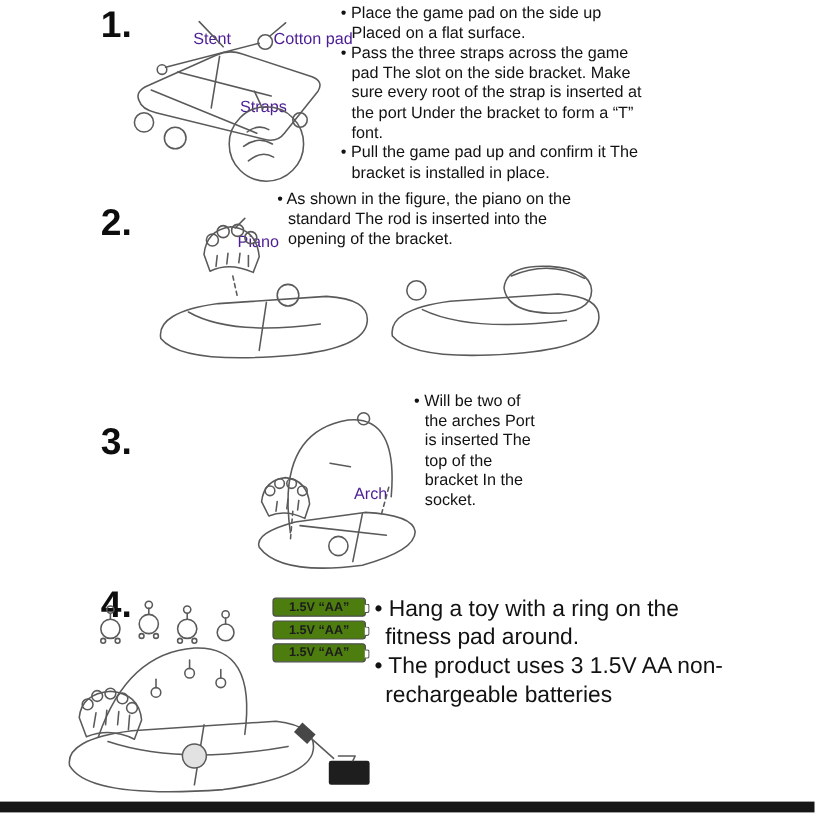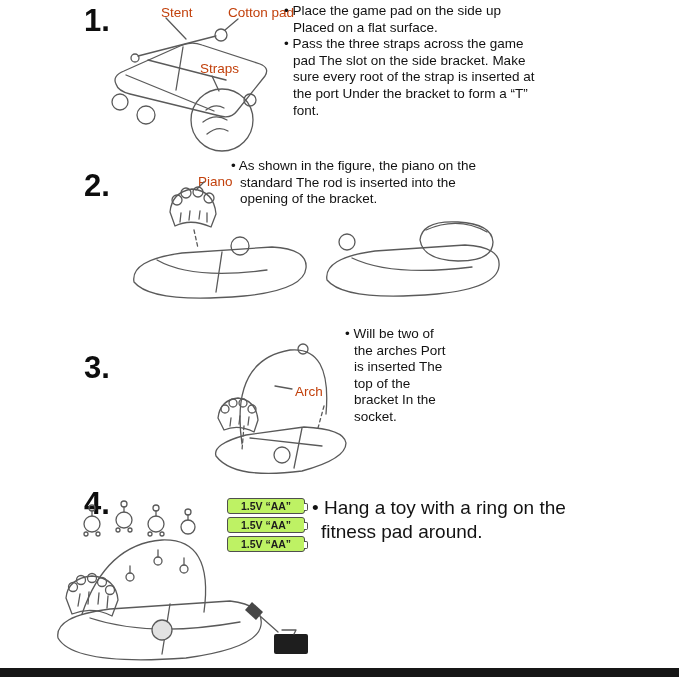--- a/index.html
+++ b/index.html
@@ -2,35 +2,35 @@
 <html><head>
 <meta charset="utf-8">
 <style>
   * { box-sizing: border-box; }
   html,body { margin:0; padding:0; background:#fff; }
   .page {
     position:relative; width:679px; height:679px; background:#ffffff;
     font-family:"Liberation Sans","DejaVu Sans",sans-serif; color:#141414; overflow:hidden;
   }
   .step-num { position:absolute; font-size:31px; font-weight:700; color:#0d0d0d; }
-  .label { position:absolute; font-size:13.5px; color:#c2410c; white-space:nowrap; }
+  .label { position:absolute; font-size:13.5px; color:#4c1d95; white-space:nowrap;margin-top:20px; }
   .bullets { position:absolute; font-size:13.5px; line-height:1.23; color:#121212; }
   .bullets p { margin:0; text-indent:-9px; padding-left:9px; }
   .bullets.b4 { font-size:19px; line-height:1.26; }
   svg.illus { position:absolute; overflow:visible; }
   svg.illus path, svg.illus line, svg.illus circle, svg.illus rect, svg.illus ellipse {
     stroke:#5a5a5a; fill:none; stroke-width:1.3; stroke-linecap:round; stroke-linejoin:round;
   }
   svg.illus .dash { stroke-dasharray:3.5,3; }
   svg.illus .filled { fill:#1e1e1e; stroke:none; }
   svg.illus .dark { fill:#474747; stroke:none; }
   svg.illus .gray { fill:#e2e2e2; }
   .batteries { position:absolute; left:227px; top:498px; display:flex; flex-direction:column; gap:3px; }
   .battery-cell {
-    width:78px; height:16px; border:1.4px solid #4f4f4f; border-radius:3px; background:#bef264;
+    width:78px; height:16px; border:1.4px solid #4f4f4f; border-radius:3px; background:#4d7c0f;
     display:flex; align-items:center; justify-content:center;
     font-size:10.5px; font-weight:700; color:#1c1c1c; position:relative;
   }
   .battery-cell::after {
     content:""; position:absolute; right:-4px; top:4px; width:3px; height:6px;
     border:1.2px solid #4f4f4f; border-left:none; border-radius:0 2px 2px 0; background:#fff;
   }
   .battery-note { position:absolute; left:210px; top:565px; width:120px; font-size:13.5px; line-height:1.28; text-align:center; color:#121212; }
   .bottom-bar { position:absolute; left:0; top:668px; width:679px; height:9px; background:#161616; }
 </style>
@@ -66,20 +66,21 @@
       <circle cx="134" cy="108" r="31"></circle>
       <path d="M118,98 q9,-7 18,-2"></path>
       <path d="M115,110 q12,-9 24,-2"></path>
       <path d="M119,122 q11,-9 21,-3"></path>
     </g>
   </svg>
 
   <div class="bullets" style="left:284px;top:3px;width:256px">
     <p>• Place the game pad on the side up Placed on a flat surface.</p>
     <p>• Pass the three straps across the game pad The slot on the side bracket. Make sure every root of the strap is inserted at the port Under the bracket to form a “T” font.</p>
+    <p>• Pull the game pad up and confirm it The bracket is installed in place.</p>
   </div>
 
   <div class="step-num" style="left:84px;top:168px">2.</div>
   <div class="label" style="left:198px;top:174px">Piano</div>
 
   <svg class="illus" style="left:122px;top:182px" width="392" height="140" viewBox="0 0 392 140">
     <g>
       <line x1="82" y1="0" x2="74" y2="8"></line>
       <path d="M48,30 Q50,10 70,7 Q92,9 94,32 L89,45 Q69,36 53,44 Z"></path>
       <circle cx="55" cy="18" r="5"></circle>
@@ -212,16 +213,17 @@
       <span>1.5V “AA”</span>
     </div>
     <div class="battery-cell">
       <span>1.5V “AA”</span>
     </div>
   </div>
 
 
   <div class="bullets b4" style="left:312px;top:496px;width:305px">
     <p>• Hang a toy with a ring on the fitness pad around.</p>
+    <p>• The product uses 3 1.5V AA non-rechargeable batteries</p>
   </div>
 
   <div class="bottom-bar"></div>
 </div>
 
 </body></html>

